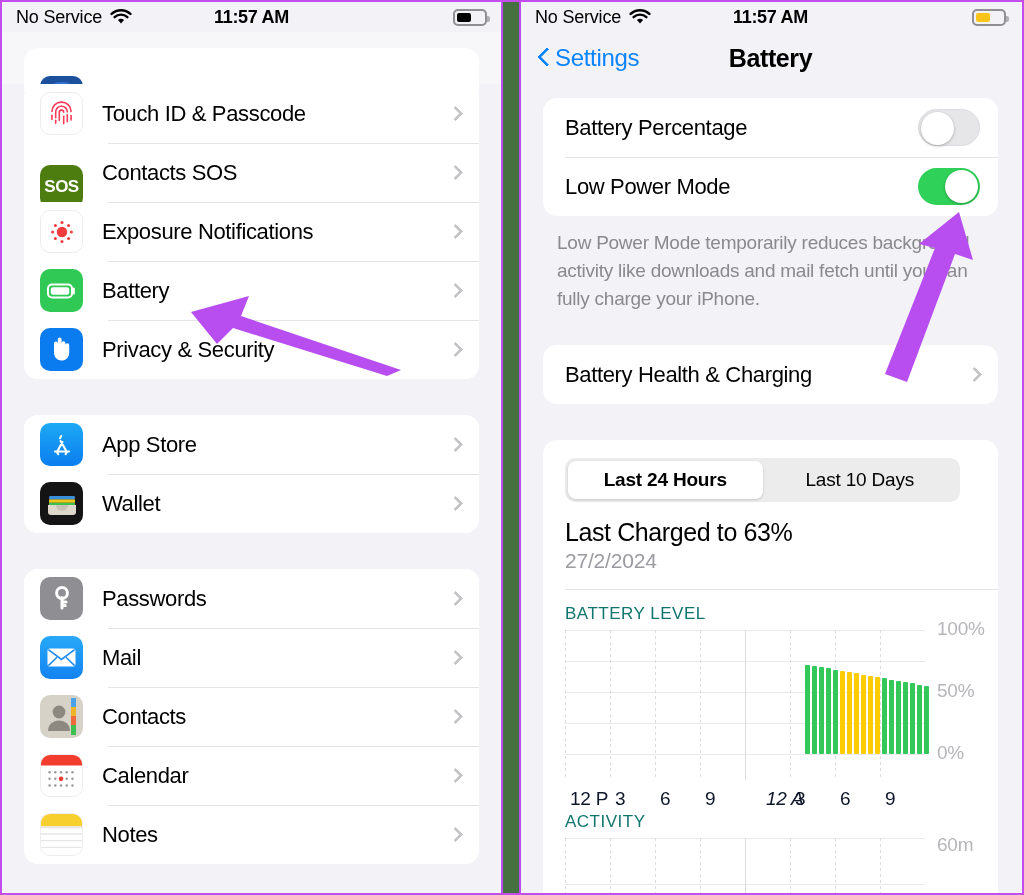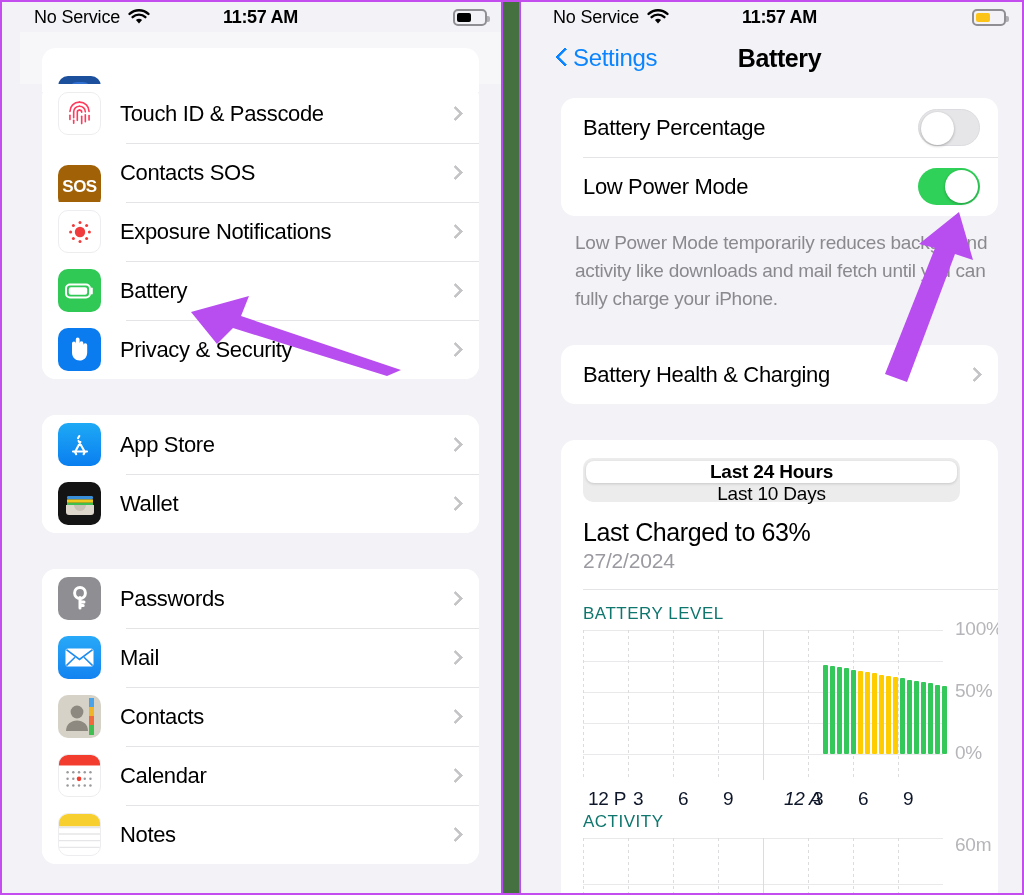--- a/index.html
+++ b/index.html
@@ -11,21 +11,21 @@
   }
   .page {
     position: relative;
     width: 1024px; height: 895px;
     display: flex;
     border: 2px solid #c44df0;
     background: #f2f2f7;
   }
 
   
-  .panel { position: relative; overflow: hidden; height: 891px; padding-left: 18px; }
+  .panel { position: relative; overflow: hidden; height: 891px; }
   .panel-left  { width: 499px; background: #f2f2f7; }
   .divider     { width: 20px; background: #44713f; border-left: 2px solid #b84df0; border-right: 2px solid #b84df0; }
   .panel-right { width: 499px; background: #f2f2f7; }
 
   
   .statusbar {
     height: 30px; display: flex; align-items: center;
     padding: 0 14px; font-size: 18px; font-weight: 500; color: #000;
     position: relative;
   }
@@ -141,21 +141,21 @@
   .toggle.on  .knob { right: 2px; }
 
   .footnote {
     margin: 13px 32px 0 36px; font-size: 19px; line-height: 28px;
     color: #8a8a8e; letter-spacing: -0.25px;
   }
 
   
   .seg {
     margin: 18px 38px 0 22px; height: 44px; background: #ececed;
-    border-radius: 10px; display: flex; padding: 3px; flex-direction: column;
+    border-radius: 10px; display: flex; padding: 3px;
   }
   .seg-item {
     flex: 1; display: flex; align-items: center; justify-content: center;
     font-size: 19px; color: #000; border-radius: 8px; letter-spacing: -0.2px;
   }
   .seg-item.active { background: #fff; font-weight: 600; box-shadow: 0 1px 3px rgba(0,0,0,.16); }
 
   .charged-title { margin: 16px 0 0 22px; font-size: 25px; color: #000; letter-spacing: -0.4px; }
   .charged-date  { margin: 2px 0 0 22px; font-size: 21px; color: #9a9aa0; letter-spacing: -0.2px; }
 
@@ -240,21 +240,21 @@
               <path d="M4.6 13.4v3.2"></path>
                 <path d="M19.4 13.6v3.4"></path>
               <path d="M13.7 14.2v5.6"></path>
             </svg>
           </div>
           <div class="row-label">Touch ID &amp; Passcode</div>
           <div class="chev"></div>
         </div>
 
         <div class="row">
-          <div class="row-icon" style="background:#a16207;margin-top:28px;">
+          <div class="row-icon" style="background:#4d7c0f;margin-top:28px;">
             <span style="color:#fff;font-size:17px;font-weight:800;letter-spacing:-0.5px;">SOS</span>
           </div>
           <div class="row-label">Contacts SOS</div>
           <div class="chev"></div>
         </div>
 
         <div class="row">
           <div class="row-icon" style="background:#fff;border:1px solid #ededf0;">
             <svg width="32" height="32" viewBox="0 0 32 32">
               <circle cx="16" cy="16" r="5.2" fill="#f03c3c"></circle>

